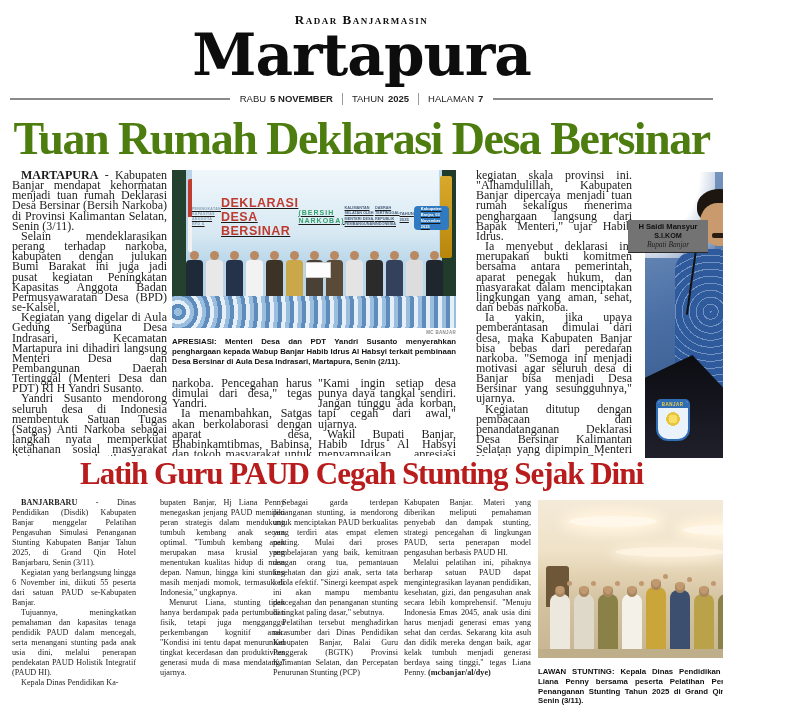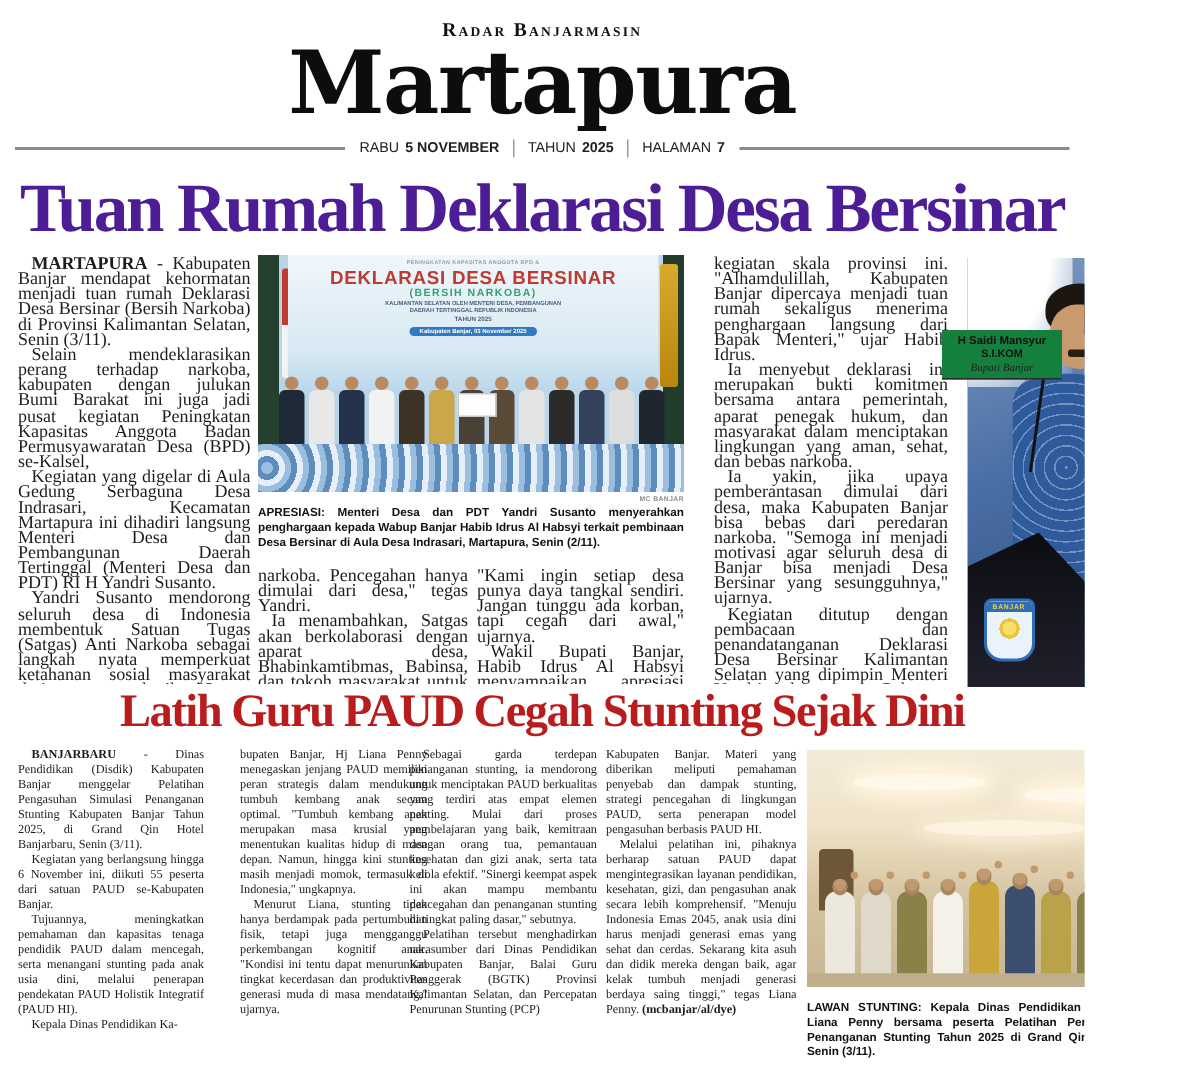--- a/index.html
+++ b/index.html
@@ -17,21 +17,21 @@
   .datebar { position:absolute; top:92px; left:10px; right:10px; height:14px;
     display:flex; align-items:center; }
   .rule { flex:1; height:2px; background:#8a8a8a; }
   .datebar-text { display:flex; align-items:center; padding:0 10px;
     font:9.5px/12px "Liberation Sans", sans-serif; color:#222; white-space:nowrap; }
   .datebar-text b { font-weight:bold; margin-left:4px; }
   .sep { width:1px; height:12px; background:#9a9a9a; margin:0 9px; }
 
   
   .headline1 { position:absolute; top:114px; left:0; right:0; text-align:center;
-    font:bold 46px/50px "Liberation Serif", serif; letter-spacing:-1.5px; color:#4c1d95; }
+    font:bold 46px/50px "Liberation Serif", serif; letter-spacing:-1.5px; color:#4d7c0f; }
   .headline2 { position:absolute; top:456px; left:0; right:0; text-align:center;
     font:bold 31px/36px "Liberation Serif", serif; letter-spacing:-1px; color:#b91c1c; }
 
   
   .col { position:absolute; overflow:hidden; text-align:justify; color:#1c1c1c; }
   .a1 .col, .col.a1t { font-size:12px; line-height:10.15px; }
   .a2t { font-size:8.2px; line-height:10px; }
   .col p { text-indent:9px; }
   .col p.cont { text-indent:0; }
   .col b.lead { font-weight:bold; }
@@ -56,22 +56,22 @@
   .caption1 { left:172px; top:337px; width:284px; height:38px; }
   .credit2 { left:538px; top:660px; width:259px; }
   .caption2 { left:538px; top:667px; width:259px; height:40px; }
 
   
   .photo1 { position:absolute; left:172px; top:170px; width:284px; height:158px;
     background:linear-gradient(90deg,#24402e 0%,#24402e 5%,#b9d4e6 5%,#bcd8ea 95%,#223c2c 95%);
     overflow:hidden; }
   .p1-banner { position:absolute; left:7%; right:6%; top:0; height:57%;
     background:linear-gradient(#f0f7fb 0%,#d8e9f3 70%,#bcd8ea 100%);
-    display:flex; flex-direction:column; align-items:center; padding-top:3px;
-    font-family:"Liberation Sans", sans-serif; text-align:left; }
+    display:flex; flex-direction:row; align-items:center; padding-top:3px;
+    font-family:"Liberation Sans", sans-serif; text-align:left;text-decoration:underline; }
   .p1-b0 { font-size:3.6px; line-height:5px; color:#8aa0b5; font-weight:bold; letter-spacing:.3px; }
   .p1-b1 { font-size:12.5px; line-height:14px; font-weight:bold; color:#bf3a2f; letter-spacing:.5px; }
   .p1-b2 { font-size:7px; line-height:8px; font-weight:bold; color:#35a06c; letter-spacing:1px; }
   .p1-b3, .p1-b4 { font-size:3.8px; line-height:5.2px; color:#4a5f7a; font-weight:bold; }
   .p1-b5 { font-size:4.2px; line-height:6px; color:#4a5f7a; font-weight:bold; }
   .p1-pill { margin-top:2px; background:#2f7ac0; color:#fff; font-size:4px; line-height:6px;
     font-weight:bold; padding:0 7px; border-radius:4px; }
   .p1-flagL { position:absolute; left:5.5%; top:6%; width:4.5%; height:46%;
     background:linear-gradient(#c23b30 0 52%, #f2f2f2 52% 100%); border-radius:2px; }
   .p1-flagR { position:absolute; right:1.5%; top:4%; width:4%; height:52%;
@@ -113,21 +113,21 @@
     background:#0a0a0a; border-radius:3px; }
   .pt-podium { position:absolute; left:0; bottom:0; width:60%; height:36%;
     background:linear-gradient(#0c0c12,#20202c);
     clip-path:polygon(0 22%, 52% 0, 100% 45%, 100% 100%, 0 100%); }
   .pt-crest { position:absolute; left:7%; bottom:6%; width:34px; height:42px;
     background:#eaf3fb; border:2px solid #2f6db5; border-radius:5px 5px 12px 12px; overflow:hidden; }
   .pt-crest-band { background:#2f6db5; color:#f4d03f; font:bold 4.5px/7px "Liberation Sans", sans-serif;
     text-align:center; letter-spacing:.5px; }
   .pt-crest-sun { width:16px; height:16px; margin:3px auto 0;
     background:radial-gradient(circle,#f7df6a 0 40%, #e8c53a 40% 60%, #eaf3fb 60%); border-radius:50%; }
-  .pt-namebox { position:absolute; left:628px; top:220px; width:80px; background:#15803d;
+  .pt-namebox { position:absolute; left:628px; top:220px; width:80px; background:#737373;
     text-align:center; padding:2px 2px 3px; border-bottom:1.5px solid #2a2a2a; z-index:5; }
   .pt-name { font:bold 7.6px/9px "Liberation Sans", sans-serif; color:#111; }
   .pt-degree { font:bold 7.2px/9px "Liberation Sans", sans-serif; color:#111; }
   .pt-role { font:italic 7.4px/9px "Liberation Serif", serif; color:#222; }
 
   
   .photo2 { position:absolute; left:538px; top:500px; width:259px; height:158px;
     background:linear-gradient(#f3ead8 0%, #efe2c8 32%, #e2d2b2 48%, #d4c4a2 62%, #c7b592 100%);
     overflow:hidden; }
   .p2-glow { position:absolute; border-radius:50%; background:#fff8ea; box-shadow:0 0 12px 8px #fff3dd; }
@@ -209,21 +209,21 @@
         <div class="fig"></div>
         <div class="fig"></div>
     </div>
     <div class="p1-cert"></div>
     <div class="p1-flowers"></div>
   </div>
   <div class="credit credit1">MC BANJAR</div>
   <div class="caption caption1">APRESIASI: Menteri Desa dan PDT Yandri Susanto menyerahkan penghargaan kepada Wabup Banjar Habib Idrus Al Habsyi terkait pembinaan Desa Bersinar di Aula Desa Indrasari, Martapura, Senin (2/11).</div>
 
   <div class="col a1-col2 a1t">
-    <p class="cont">narkoba. Pencegahan hanya dimulai dari desa," tegas Yandri.</p>
+    <p class="cont">narkoba. Pencegahan harus dimulai dari desa," tegas Yandri.</p>
     <p>Ia menambahkan, Satgas akan berkolaborasi dengan aparat desa, Bhabinkamtibmas, Babinsa, dan tokoh masyarakat untuk membangun sistem pertahanan sosial berbasis komunitas.</p>
   </div>
   <div class="col a1-col3 a1t">
     <p class="cont">"Kami ingin setiap desa punya daya tangkal sendiri. Jangan tunggu ada korban, tapi cegah dari awal," ujarnya.</p>
     <p>Wakil Bupati Banjar, Habib Idrus Al Habsyi menyampaikan apresiasi atas kepercayaan yang diberikan kepada Kabupaten Banjar sebagai tuan rumah</p>
   </div>
   <div class="col a1-col4 a1t">
     <p class="cont">kegiatan skala provinsi ini. "Alhamdulillah, Kabupaten Banjar dipercaya menjadi tuan rumah sekaligus menerima penghargaan langsung dari Bapak Menteri," ujar Habib Idrus.</p>
     <p>Ia menyebut deklarasi ini merupakan bukti komitmen bersama antara pemerintah, aparat penegak hukum, dan masyarakat dalam menciptakan lingkungan yang aman, sehat, dan bebas narkoba.</p>
     <p>Ia yakin, jika upaya pemberantasan dimulai dari desa, maka Kabupaten Banjar bisa bebas dari peredaran narkoba. "Semoga ini menjadi motivasi agar seluruh desa di Banjar bisa menjadi Desa Bersinar yang sesungguhnya," ujarnya.</p>

